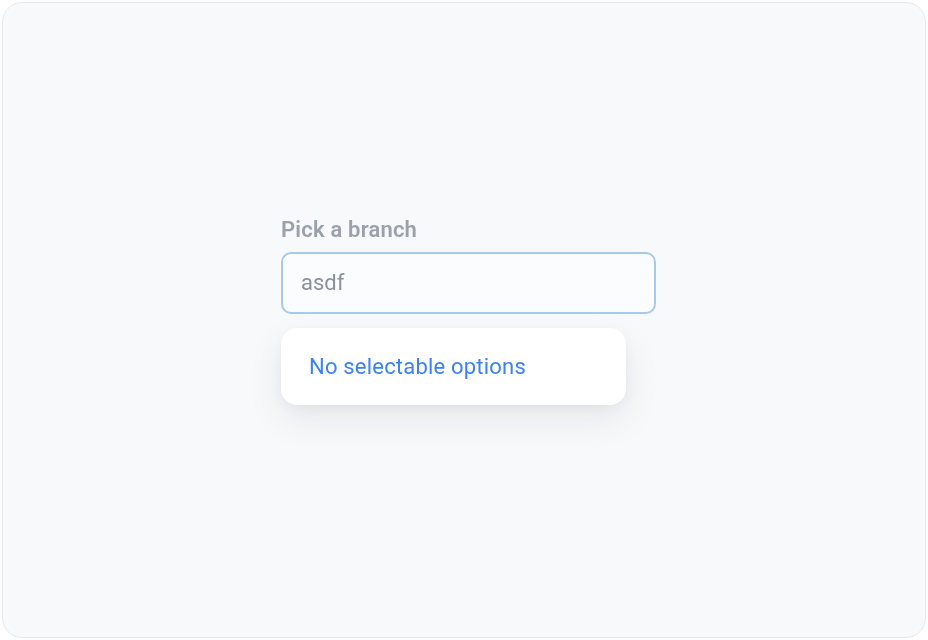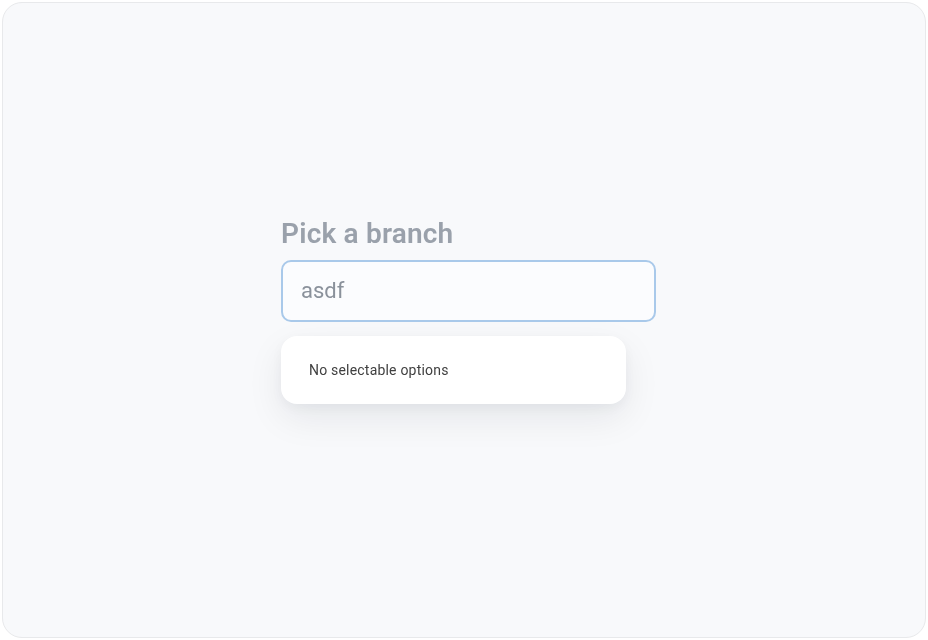--- a/index.html
+++ b/index.html
@@ -26,21 +26,21 @@
       position: relative;
     }
     .form-group {
       position: absolute;
       left: 278px;
       top: 214px;
       width: 375px;
     }
     .label {
       color: #9aa1ab;
-      font-size: 28px;
+      font-size: 22px;
       font-weight: 600;
       margin-bottom: 10px;
       display: block;
       letter-spacing: 0.2px;
     }
     .input-wrap {
       position: relative;
     }
     .text-input {
       width: 100%;
@@ -60,22 +60,22 @@
     }
     .dropdown {
       margin-top: 14px;
       width: 345px;
       background: #ffffff;
       border-radius: 16px;
       box-shadow: 0 14px 36px rgba(15, 23, 42, 0.08), 0 4px 12px rgba(15, 23, 42, 0.04);
       padding: 26px 28px;
     }
     .dropdown-empty {
-      color: #404040;
-      font-size: 14px;
+      color: #3b82f6;
+      font-size: 22px;
       font-weight: 400;
       letter-spacing: 0.2px;
     }
   </style>
 </head>
 <body>
 
 <div class="outer-card">
   <div class="form-group">
     <label class="label">Pick a branch</label>

